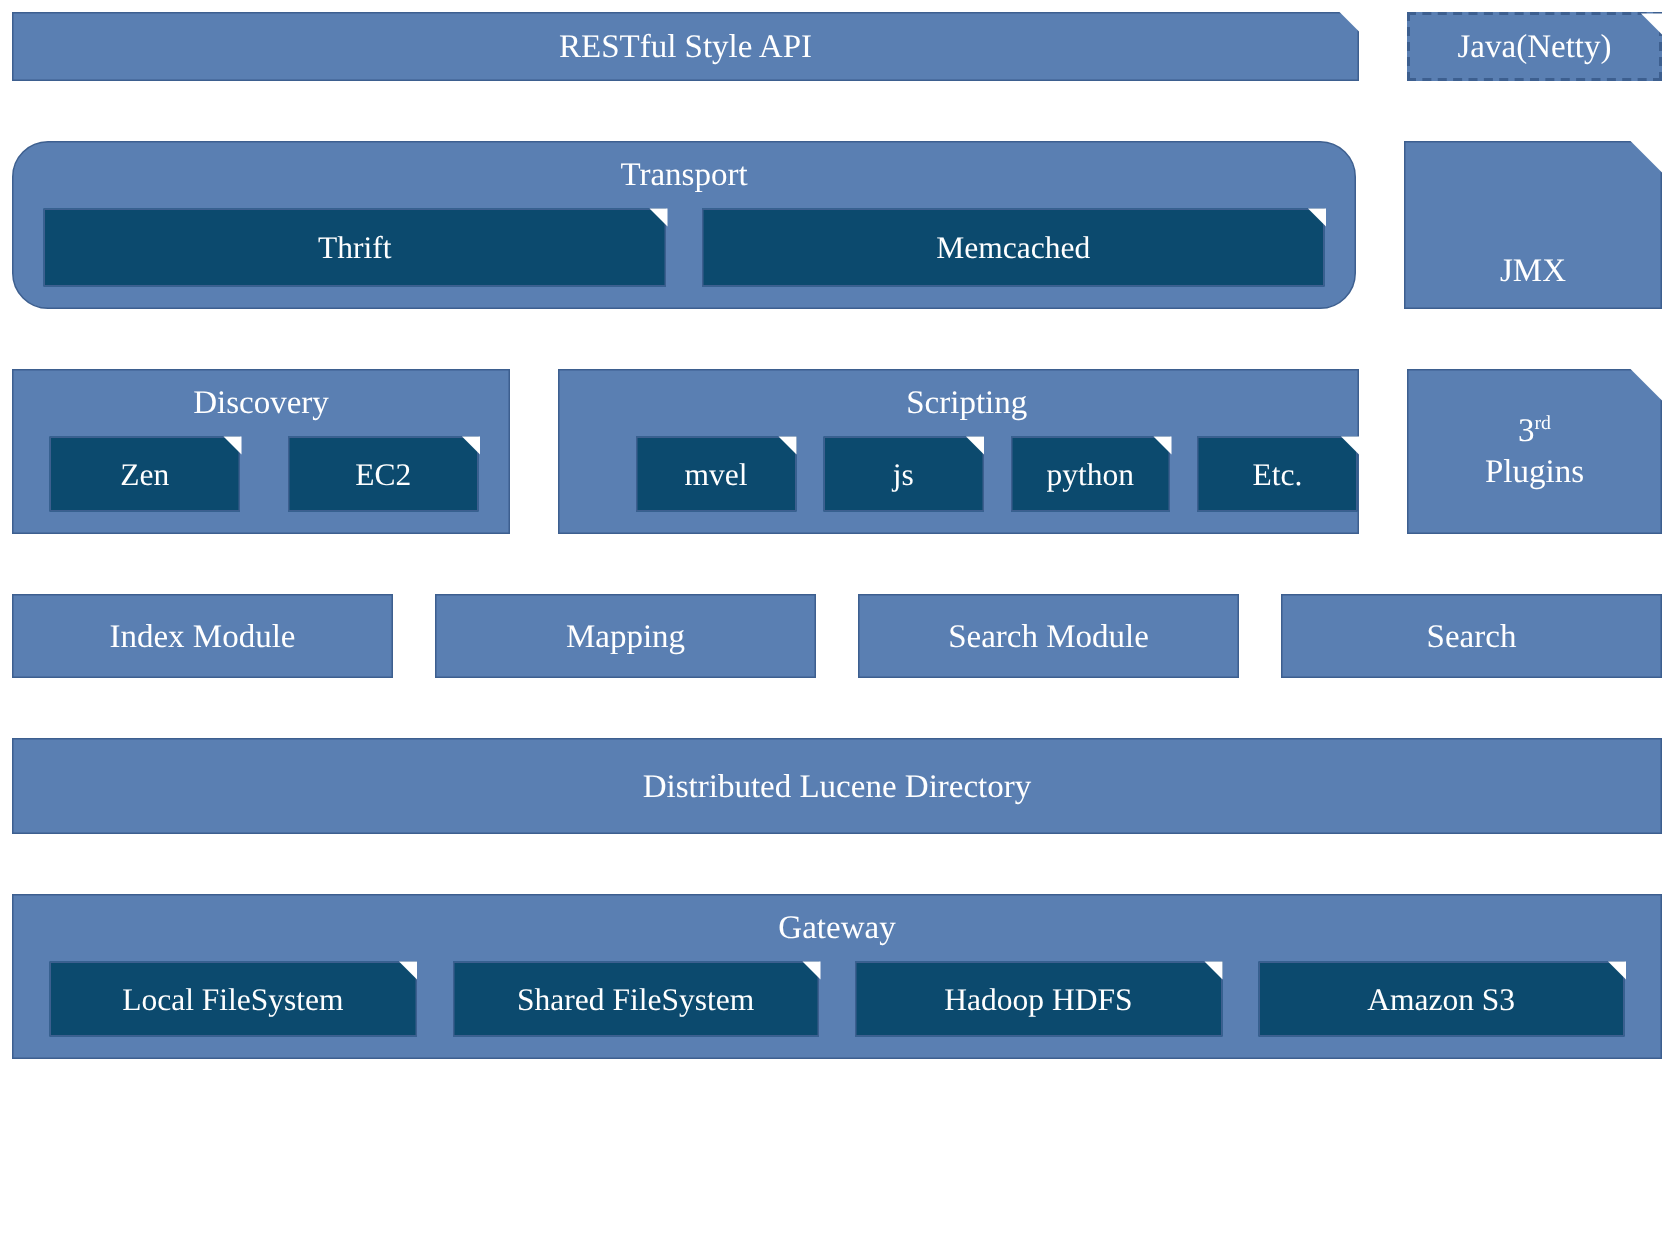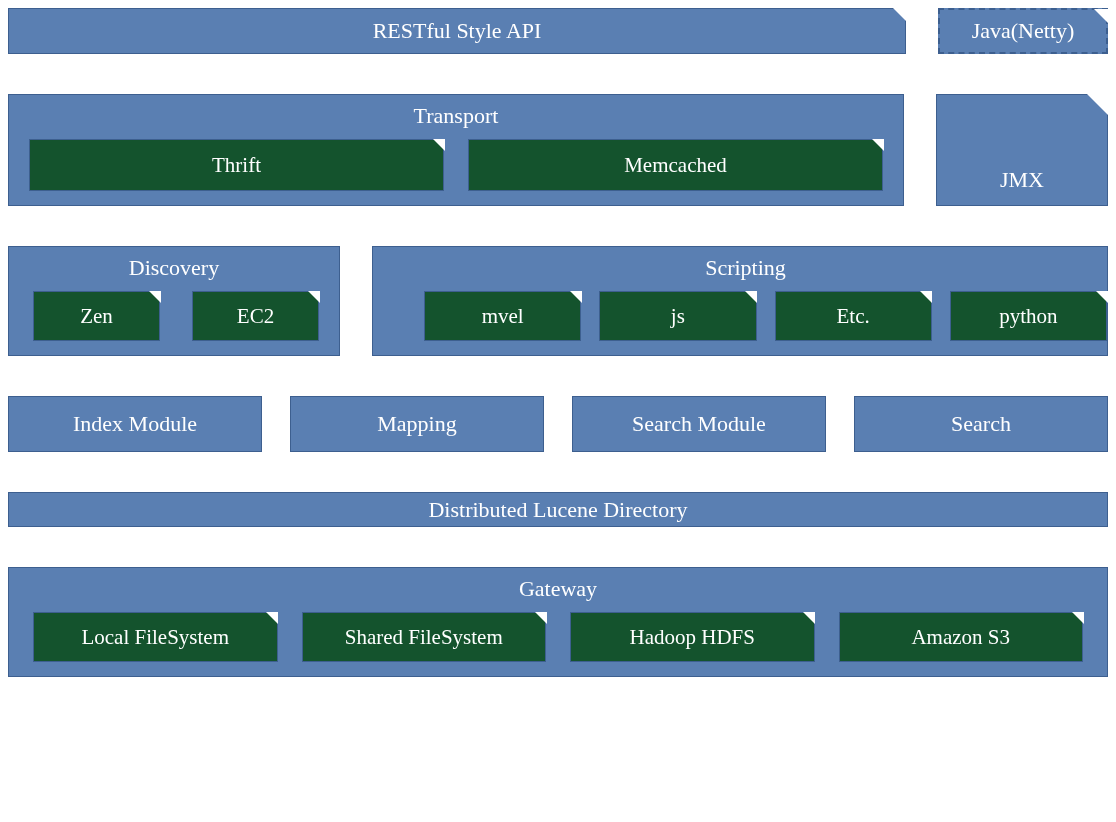--- a/index.html
+++ b/index.html
@@ -56,60 +56,60 @@
     padding: 12px 0;
   }
   .inner-row {
     display: flex;
     gap: 24px;
     padding: 6px 20px 14px 20px;
     width: 100%;
     justify-content: space-around;
   }
   .inner {
-    background: #14532d;
+    background: #0c4a6e;
     border: 1.5px solid #3d5f8f;
     color: #ffffff;
     position: relative;
     display: flex;
     align-items: center;
     justify-content: center;
     font-size: 21px;
     padding: 10px 8px;
   }
   .inner.snip::before {
     border-top-width: 12px;
     border-left-width: 12px;
   }
   sup { font-size: 0.6em; }
 
   
   .rest { flex: 1; height: 46px; justify-content: center; }
   .java-netty { width: 170px; height: 46px; justify-content: center; }
 
   
-  .transport { flex: 1; }
+  .transport { flex: 1; border-radius: 24px; }
   .transport .inner { flex: 1; height: 52px; }
   .jmx { width: 172px; justify-content: flex-end; }
 
   
   .discovery { width: 332px; }
   .discovery .inner-row { gap: 32px; padding-left: 24px; }
   .discovery .inner { flex: 1; height: 50px; }
   .scripting { flex: 1; padding-left: 11px; }
   .scripting .inner-row { gap: 18px; padding-left: 20px; padding-right: 20px; margin-left: 40px; }
   .scripting .inner { flex: 1; height: 50px; min-width: 80px; }
   .plugins { width: 170px; justify-content: center; }
 
   
   .row4 .block { flex: 1; height: 56px; justify-content: center; }
   .row4 { gap: 28px; border-radius: 20px; }
 
   
-  .lucene { width: 100%; height: 35px; justify-content: center; }
+  .lucene { width: 100%; height: 64px; justify-content: center; }
 
   
   .gateway { width: 100%; }
   .gateway .inner-row { gap: 24px; padding-left: 24px; padding-right: 24px; }
   .gateway .inner { flex: 1; height: 50px; }
 </style>
 </head>
 <body>
 
 <div class="diagram">
@@ -142,22 +142,28 @@
       <div class="inner-row">
         <div class="inner snip">Zen</div>
         <div class="inner snip">EC2</div>
       </div>
     </div>
     <div class="block scripting">
       <div class="title">Scripting</div>
       <div class="inner-row">
         <div class="inner snip">mvel</div>
         <div class="inner snip">js</div>
+        <div class="inner snip">python</div>
         <div class="inner snip">Etc.</div>
-        <div class="inner snip">python</div>
+      </div>
+    </div>
+    <div class="block snip snip-lg plugins">
+      <div class="title single" style="line-height:1.2;">
+        <span>3</span><sup>rd</sup><br>
+        <span>Plugins</span>
       </div>
     </div>
   </div>
 
   <div class="row row4">
     <div class="block">
       <div class="title single">Index Module</div>
     </div>
     <div class="block">
       <div class="title single">Mapping</div>

